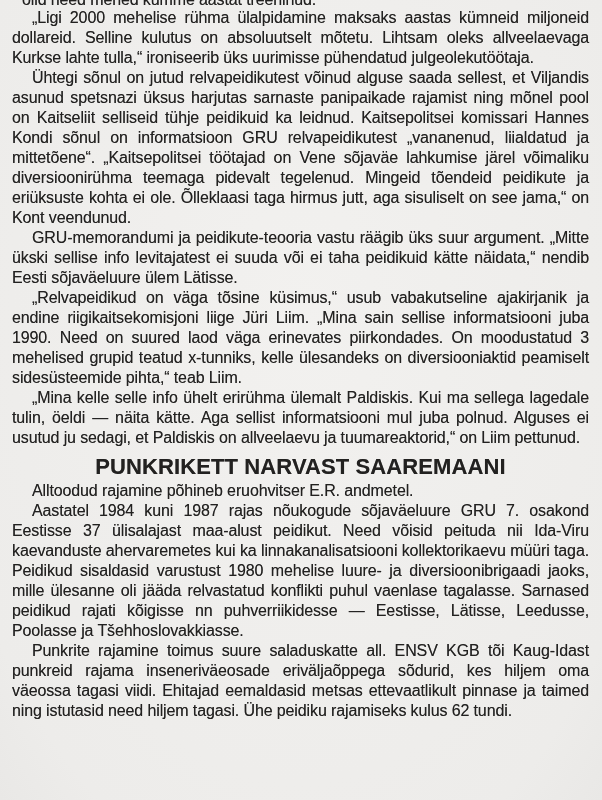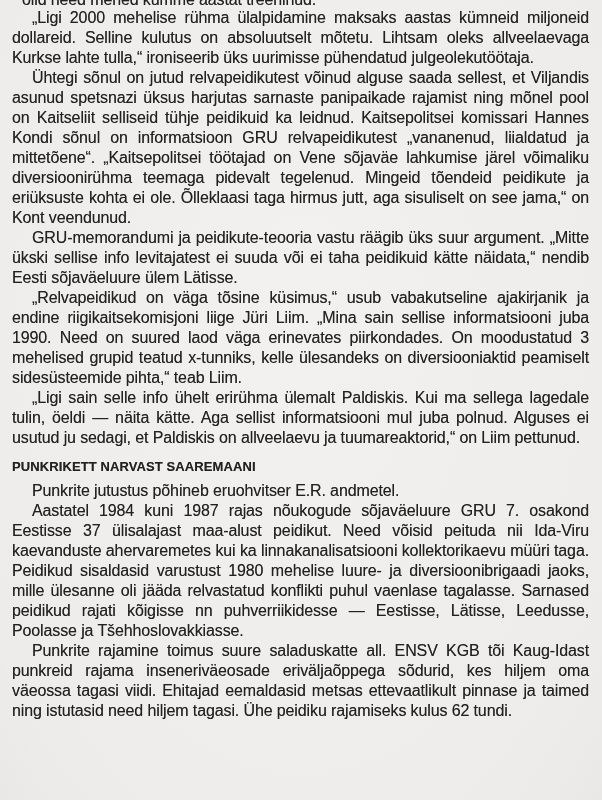--- a/index.html
+++ b/index.html
@@ -34,42 +34,42 @@
     margin-top: -10px;
     text-indent: 10px;
     white-space: nowrap;
   }
   p.body-para {
     margin: 0;
     text-indent: 20px;
   }
   h2.section-heading {
     margin: 9px 0 4px 0;
-    font-size: 13px;
+    font-size: 22px;
     line-height: 20px;
     font-weight: bold;
     letter-spacing: 0.1px;
-    text-align: left;
+    text-align: center;
     text-indent: 0;
   }
 </style>
 </head>
 <body>
 
 <div class="page">
 
   <div class="cut-line">
     <span>olid need mehed kümme aastat treeninud.</span>
   </div>
 
   <p class="body-para">„Ligi 2000 mehelise rühma ülalpidamine maksaks aastas kümneid miljoneid dollareid. Selline kulutus on absoluutselt mõtetu. Lihtsam oleks allveelaevaga Kurkse lahte tulla,“ ironiseerib üks uurimisse pühendatud julgeolekutöötaja.</p>
   <p class="body-para">Ühtegi sõnul on jutud relvapeidikutest võinud alguse saada sellest, et Viljandis asunud spetsnazi üksus harjutas sarnaste panipaikade rajamist ning mõnel pool on Kaitseliit selliseid tühje peidikuid ka leidnud. Kaitsepolitsei komissari Hannes Kondi sõnul on informatsioon GRU relvapeidikutest „vananenud, liialdatud ja mittetõene“. „Kaitsepolitsei töötajad on Vene sõjaväe lahkumise järel võimaliku diversioonirühma teemaga pidevalt tegelenud. Mingeid tõendeid peidikute ja eriüksuste kohta ei ole. Õlleklaasi taga hirmus jutt, aga sisuliselt on see jama,“ on Kont veendunud.</p>
   <p class="body-para">GRU-memorandumi ja peidikute-teooria vastu räägib üks suur argument. „Mitte ükski sellise info levitajatest ei suuda või ei taha peidikuid kätte näidata,“ nendib Eesti sõjaväeluure ülem Lätisse.</p>
   <p class="body-para">„Relvapeidikud on väga tõsine küsimus,“ usub vabakutseline ajakirjanik ja endine riigikaitsekomisjoni liige Jüri Liim. „Mina sain sellise informatsiooni juba 1990. Need on suured laod väga erinevates piirkondades. On moodustatud 3 mehelised grupid teatud x-tunniks, kelle ülesandeks on diversiooniaktid peamiselt sidesüsteemide pihta,“ teab Liim.</p>
-  <p class="body-para">„Ligi sain selle info ühelt erirühma ülemalt Paldiskis. Kui ma sellega lagedale tulin, öeldi — näita kätte. Aga sellist informatsiooni mul juba polnud. Alguses ei usutud ju sedagi, et Paldiskis on allveelaevu ja tuumareaktorid,“ on Liim pettunud.</p>
+  <p class="body-para">„Mina kelle selle info ühelt erirühma ülemalt Paldiskis. Kui ma sellega lagedale tulin, öeldi — näita kätte. Aga sellist informatsiooni mul juba polnud. Alguses ei usutud ju sedagi, et Paldiskis on allveelaevu ja tuumareaktorid,“ on Liim pettunud.</p>
 
   <h2 class="section-heading">PUNKRIKETT NARVAST SAAREMAANI</h2>
 
-  <p class="body-para">Punkrite jutustus põhineb eruohvitser E.R. andmetel.</p>
+  <p class="body-para">Alltoodud rajamine põhineb eruohvitser E.R. andmetel.</p>
   <p class="body-para">Aastatel 1984 kuni 1987 rajas nõukogude sõjaväeluure GRU 7. osakond Eestisse 37 ülisalajast maa-alust peidikut. Need võisid peituda nii Ida-Viru kaevanduste ahervaremetes kui ka linnakanalisatsiooni kollektorikaevu müüri taga. Peidikud sisaldasid varustust 1980 mehelise luure- ja diversioonibrigaadi jaoks, mille ülesanne oli jääda relvastatud konflikti puhul vaenlase tagalasse. Sarnased peidikud rajati kõigisse nn puhverriikidesse — Eestisse, Lätisse, Leedusse, Poolasse ja Tšehhoslovakkiasse.</p>
   <p class="body-para">Punkrite rajamine toimus suure saladuskatte all. ENSV KGB tõi Kaug-Idast punkreid rajama inseneriväeosade eriväljaõppega sõdurid, kes hiljem oma väeossa tagasi viidi. Ehitajad eemaldasid metsas ettevaatlikult pinnase ja taimed ning istutasid need hiljem tagasi. Ühe peidiku rajamiseks kulus 62 tundi.</p>
 
 </div>
 
 </body></html>

